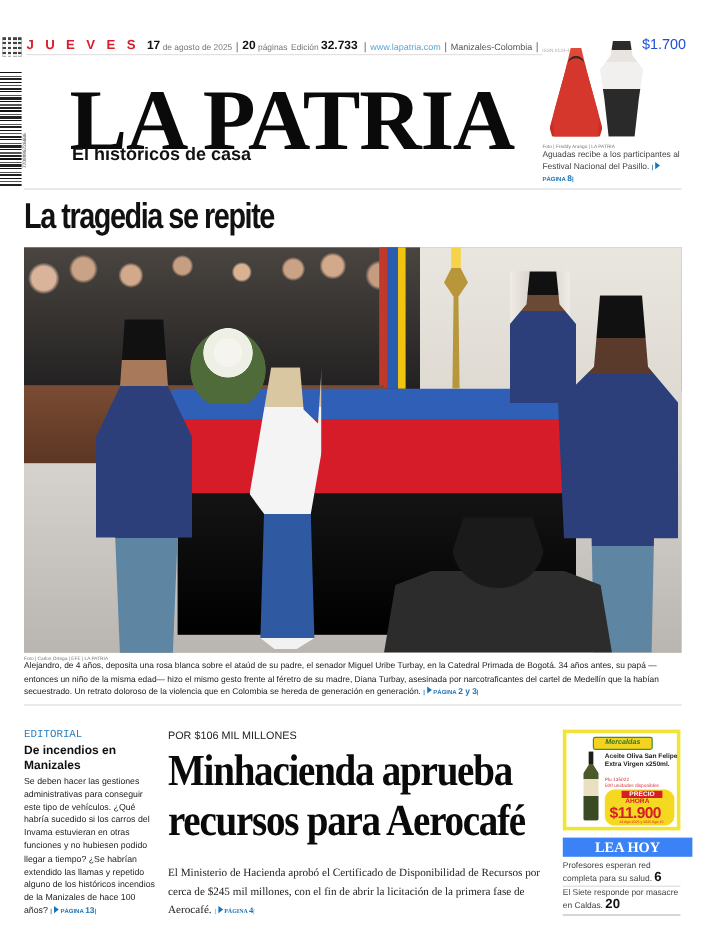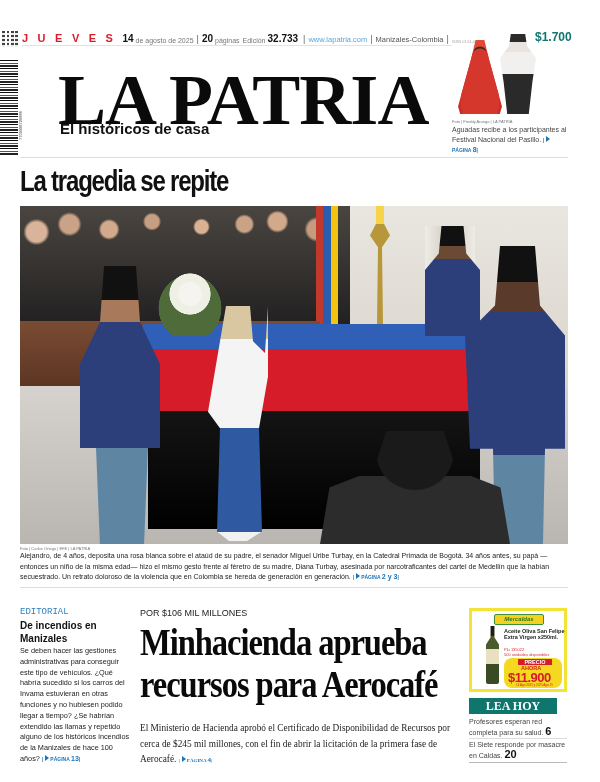--- a/index.html
+++ b/index.html
@@ -16,21 +16,21 @@
   .dateline { position: absolute; left: 22px; top: 30px; height: 14px; display: flex; align-items: flex-end;
               white-space: nowrap; font-size: 7px; color: #777; }
   .dateline .day { color: #d81e2a; font-weight: bold; font-size: 11px; letter-spacing: 9.5px; margin-right: 0px; }
   .dateline .num { color: #111; font-weight: bold; font-size: 10px; margin-right: 2px; }
   .dateline .sep { color: #666; margin: 0 3px; font-size: 9px; }
   .dateline .web { color: #5aa7d8; font-size: 7.5px; }
   .dateline .city { color: #555; font-size: 7.5px; }
   .dateline .issn { color: #aaa; font-size: 4px; }
   .topline { position: absolute; left: 22px; top: 45px; width: 430px; height: 1px; background: #e2e2e2; }
 
-  .price { position: absolute; left: 535px; top: 30px; font-weight: bold; font-size: 12px; color: #0f766e; }
+  .price { position: absolute; left: 535px; top: 30px; font-weight: normal; font-size: 12px; color: #1d4ed8; }
 
   
   .barcode { position: absolute; left: 0; top: 60px; width: 18px; height: 95px;
     background: repeating-linear-gradient(0deg,#222 0 2px,#fff 2px 3px,#555 3px 4px,#fff 4px 6px,#111 6px 7px,#fff 7px 8px); }
   .barcode-num { position: absolute; left: 18px; top: 80px; width: 8px; height: 60px; font-size: 4px; color:#444;
     writing-mode: vertical-rl; transform: rotate(180deg); }
 
   
   .masthead { position: absolute; left: 58px; top: 50px; font-family: Liberation Serif, serif; font-weight: bold;
     font-size: 72px; line-height: 72px; letter-spacing: -1px; color: #0a0a0a; transform: scaleX(1.0); transform-origin: left; margin-top: 14px; }
@@ -127,36 +127,36 @@
   .ad-prod { position: absolute; left: 32px; top: 17px; width: 62px; font-size: 5.5px; line-height: 6.2px; font-weight: bold; color: #222; }
   .ad-plu { position: absolute; left: 32px; top: 36px; font-size: 4px; color: #d0323c; }
   .ad-units { position: absolute; left: 32px; top: 41px; font-size: 4px; color: #d0323c; }
   .ad-badge { position: absolute; left: 32px; top: 47px; width: 58px; height: 30px; background: #f5d921; border-radius: 8px; }
   .ad-precio { position: absolute; left: 46px; top: 48px; width: 34px; background: #d51c28; color: #fff; font-size: 5.5px; font-weight: bold; text-align: center; line-height: 6px; }
   .ad-ahora { position: absolute; left: 49px; top: 54px; font-size: 5.5px; font-weight: bold; color: #d51c28; }
   .ad-price { position: absolute; left: 36px; top: 59px; font-size: 13px; font-weight: bold; color: #d51c28; letter-spacing: -0.5px; text-align: right; }
   .ad-valid { position: absolute; left: 44px; top: 72px; font-size: 3px; color: #d51c28; }
 
   
-  .lea-title { position: absolute; left: 469px; top: 698px; width: 88px; height: 16px; background: #0f766e; color: #fff;
+  .lea-title { position: absolute; left: 469px; top: 698px; width: 108px; height: 16px; background: #3b82f6; color: #fff;
     font-family: "Liberation Serif", serif; font-weight: bold; font-size: 12px; text-align: center; line-height: 16px; }
   .lea-item { position: absolute; left: 469px; width: 100px; font-size: 7px; line-height: 9.5px; color: #444; }
   .lea-item .pg { color: #111; font-weight: bold; font-size: 11px; }
   .lea-item.i1 { top: 717px; }
   .lea-item.i2 { top: 740px; }
   .lea-sep { position: absolute; left: 469px; top: 738px; width: 98px; height: 1px; background: #ddd; }
   .lea-bottom { position: absolute; left: 469px; top: 762px; width: 98px; height: 1px; background: #bbb; }
 </style>
 </head>
 <body>
 
 <div class="qr"></div>
 <div class="dateline">
   <span class="day">JUEVES</span>
-  <span class="num">14</span>
+  <span class="num">17</span>
   <span>de agosto de 2025</span>
   <span class="sep">|</span>
   <span class="num">20</span>
   <span>páginas</span>
   <span style="margin-left:3px">Edición</span>
   <span class="num" style="margin-left:2px">32.733</span>
   <span class="sep">|</span>
   <span class="web">www.lapatria.com</span>
   <span class="sep">|</span>
   <span class="city">Manizales-Colombia</span>

